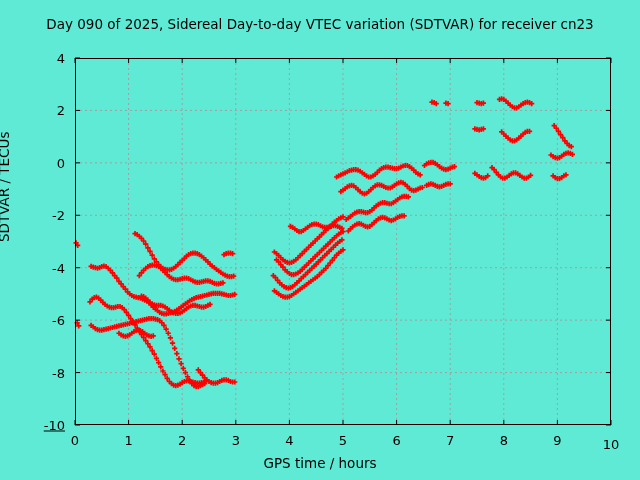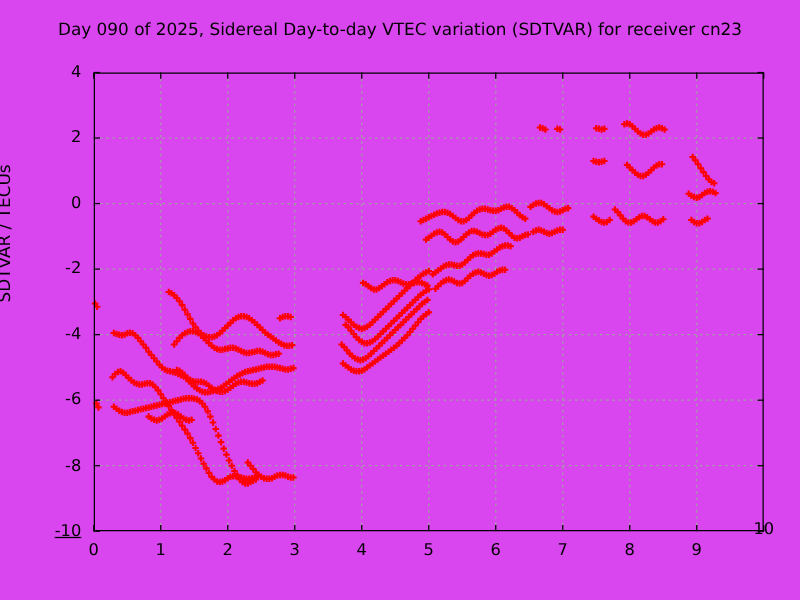--- a/index.html
+++ b/index.html
@@ -4,21 +4,21 @@
 <style>
   html, body {
     margin: 0;
     padding: 0;
     background: #ffffff;
   }
   #page {
     position: relative;
     width: 640px;
     height: 480px;
-    background: #d946ef;
+    background: #5eead4;
     font-family: "DejaVu Sans", sans-serif;
     overflow: hidden;
   }
   #plot-title {
     position: absolute;
     left: 0;
     top: 16px;
     width: 640px;
     text-align: center;
     font-size: 13.5px;
@@ -170,18 +170,19 @@
       <div class="xlabel" style="left: 75px; top: 433px;">0</div>
       <div class="xlabel" style="left: 128.6px; top: 433px;">1</div>
       <div class="xlabel" style="left: 182.2px; top: 433px;">2</div>
       <div class="xlabel" style="left: 235.8px; top: 433px;">3</div>
       <div class="xlabel" style="left: 289.4px; top: 433px;">4</div>
       <div class="xlabel" style="left: 343px; top: 433px;">5</div>
       <div class="xlabel" style="left: 396.6px; top: 433px;">6</div>
       <div class="xlabel" style="left: 450.2px; top: 433px;">7</div>
       <div class="xlabel" style="left: 503.8px; top: 433px;">8</div>
       <div class="xlabel" style="left: 557.4px; top: 433px;">9</div>
-      <div class="xlabel" style="left: 611px; top: 416px;">10</div>
+      <div class="xlabel" style="left: 611px; top: 437px;">10</div>
     </div>
 
   <div id="yaxis-title">SDTVAR / TECUs</div>
+  <div id="xaxis-title">GPS time / hours</div>
 
 </div>
 
 </body></html>

